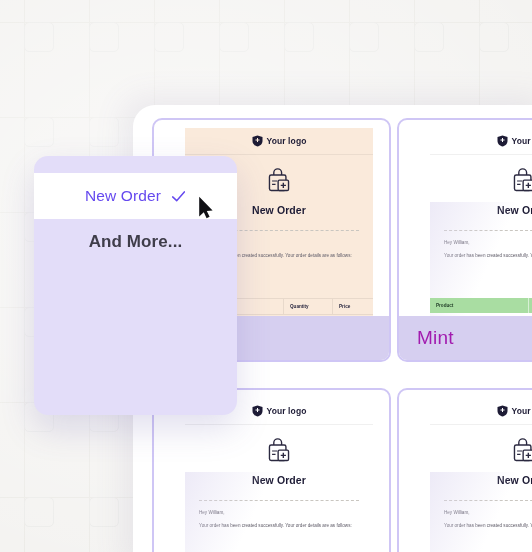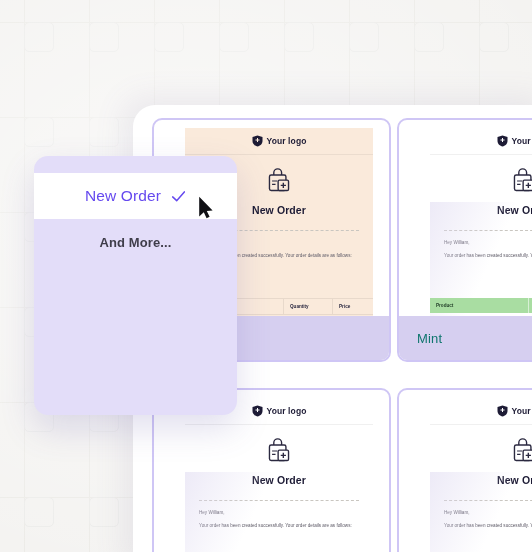--- a/index.html
+++ b/index.html
@@ -54,40 +54,40 @@
   .mail-copy p{margin:0 0 5px 0;font-size:4.6px;color:#5d5a66;line-height:1.65;}
   .tbl-head{display:flex;border-top:1px solid rgba(0,0,0,.07);border-bottom:1px solid rgba(0,0,0,.07);height:15px;}
   .tbl-head .th{font-size:4.6px;font-weight:bold;color:#2b2940;display:flex;align-items:center;padding-left:6px;border-right:1px solid rgba(0,0,0,.07);}
   .tbl-head.green{background:#a9dda2;border:none;}
   .tbl-head.green .th{border-right:1px solid rgba(255,255,255,.55);color:#24402a;}
 
   .namebar{
     position:absolute;left:0;right:0;bottom:0;height:44px;background:#d6cff0;
     display:flex;align-items:center;
   }
-  .namebar span{font-size:13px;color:#0f766e;padding-left:18px;letter-spacing:.2px;}
+  .namebar span{font-size:19px;color:#a21caf;padding-left:18px;letter-spacing:.2px;}
 
   
   .wedge{position:absolute;left:0;bottom:0;width:46%;height:62%;
     background:linear-gradient(115deg, rgba(222,217,240,.55) 0%, rgba(255,255,255,0) 62%);}
 
   
   #dropdown{
     position:absolute;left:34px;top:156px;width:203px;height:259px;
     background:#e3ddf9;border-radius:14px;
     box-shadow:0 14px 34px rgba(90,75,160,.18);
     overflow:hidden;
   }
   .dd-item{
     height:46px;display:flex;align-items:center;justify-content:center;gap:10px;
     font-size:15.5px;color:#3f3d4a;letter-spacing:.1px;
   }
   .dd-item.sel{background:#ffffff;color:#6549ef;}
   .dd-item.sel .dd-label{color:#6549ef;}
-  .dd-item.strong{font-weight:bold;color:#3f3d4a;font-size:13px;}
+  .dd-item.strong{font-weight:bold;color:#3f3d4a;font-size:17px;}
   .dd-spacer{height:17px;}
   .check{width:15px;height:15px;flex:0 0 auto;}
 
   
   #cursor{position:absolute;left:198px;top:196px;width:16px;height:23px;}
 </style>
 </head>
 <body>
 
 <div id="bg-pattern"></div>

